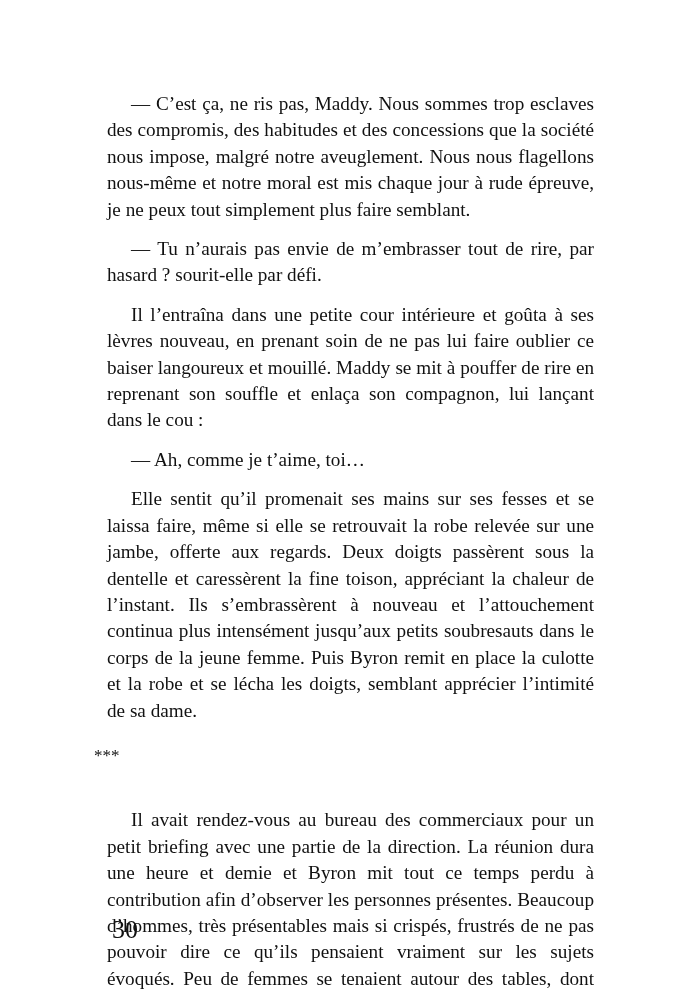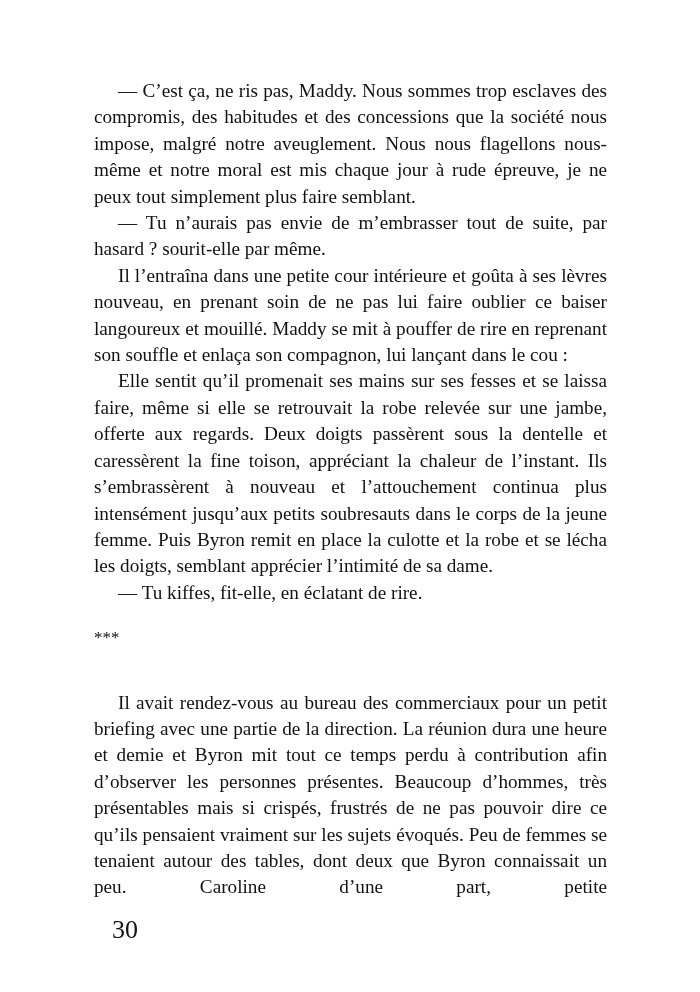--- a/index.html
+++ b/index.html
@@ -2,33 +2,33 @@
 <html><head>
 <meta charset="utf-8">
 <style>
   html, body { margin: 0; padding: 0; background: #ffffff; }
   body { width: 700px; height: 992px; position: relative; overflow: hidden; }
   .page {
     position: absolute; left: 94px; top: 78px; width: 513px;
     font-family: "Liberation Serif", serif;
     font-size: 19.2px; line-height: 26.4px; color: #111111;
   }
-  .page p { margin: 0; text-align: justify; text-indent: 24px; hyphens: none; }
+  .page p { margin: 13px; text-align: justify; text-indent: 24px; hyphens: none; }
   .sep { text-align: center; text-indent: 0 !important; margin: 19px 0 38px 0 !important; font-size: 17px; }
   .folio {
     position: absolute; left: 112px; top: 915px;
     font-family: Liberation Serif, serif; font-size: 26px; color: #111111;
   }
 </style>
 </head>
 <body>
 
 <div class="page">
   <p>— C’est ça, ne ris pas, Maddy. Nous sommes trop esclaves des compromis, des habitudes et des concessions que la société nous impose, malgré notre aveuglement. Nous nous flagellons nous-même et notre moral est mis chaque jour à rude épreuve, je ne peux tout simplement plus faire semblant.</p>
-  <p>— Tu n’aurais pas envie de m’embrasser tout de suite, par hasard ? sourit-elle par même.</p>
+  <p>— Tu n’aurais pas envie de m’embrasser tout de rire, par hasard ? sourit-elle par défi.</p>
   <p>Il l’entraîna dans une petite cour intérieure et goûta à ses lèvres nouveau, en prenant soin de ne pas lui faire oublier ce baiser langoureux et mouillé. Maddy se mit à pouffer de rire en reprenant son souffle et enlaça son compagnon, lui lançant dans le cou :</p>
+  <p>— Ah, comme je t’aime, toi…</p>
   <p>Elle sentit qu’il promenait ses mains sur ses fesses et se laissa faire, même si elle se retrouvait la robe relevée sur une jambe, offerte aux regards. Deux doigts passèrent sous la dentelle et caressèrent la fine toison, appréciant la chaleur de l’instant. Ils s’embrassèrent à nouveau et l’attouchement continua plus intensément jusqu’aux petits soubresauts dans le corps de la jeune femme. Puis Byron remit en place la culotte et la robe et se lécha les doigts, semblant apprécier l’intimité de sa dame.</p>
-  <p>— Tu kiffes, fit-elle, en éclatant de rire.</p>
   <p class="sep">***</p>
   <p style="text-align-last: justify;">Il avait rendez-vous au bureau des commerciaux pour un petit briefing avec une partie de la direction. La réunion dura une heure et demie et Byron mit tout ce temps perdu à contribution afin d’observer les personnes présentes. Beaucoup d’hommes, très présentables mais si crispés, frustrés de ne pas pouvoir dire ce qu’ils pensaient vraiment sur les sujets évoqués. Peu de femmes se tenaient autour des tables, dont deux que Byron connaissait un peu. Caroline d’une part, petite</p>
 </div>
 
 <div class="folio">30</div>
 
 </body></html>

